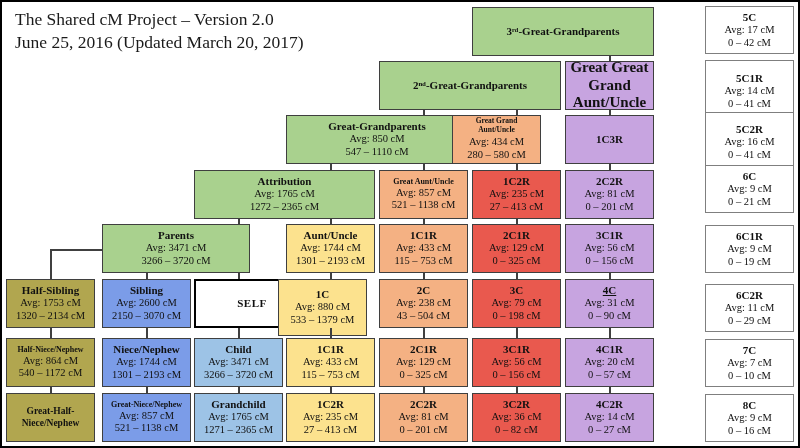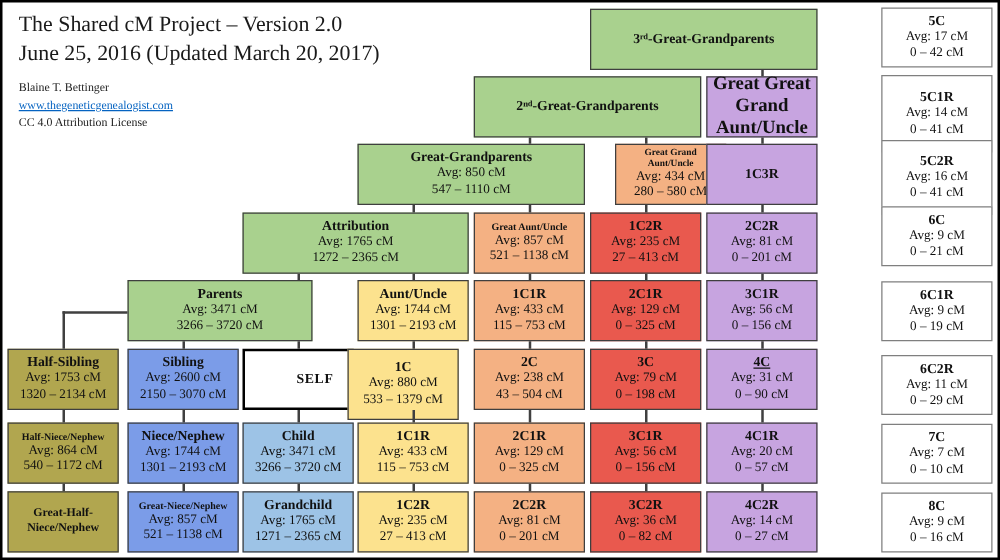--- a/index.html
+++ b/index.html
@@ -31,43 +31,38 @@
 </style>
 </head>
 <body>
 
 <div class="stage">
   <div class="hdr">
     <div class="t">
       <div>The Shared cM Project – Version 2.0</div>
       <div>June 25, 2016 (Updated March 20, 2017)</div>
     </div>
-    <div class="credits">
-      <div>Blaine T. Bettinger</div>
-      <div><a>www.thegeneticgenealogist.com</a></div>
-      <div>CC 4.0 Attribution License</div>
-    </div>
   </div>
   <div id="tree-layer">
       <div class="box" style="left: 470px; top: 5px; width: 182px; height: 49px; background: rgb(169, 209, 142);">
         <div class="bt" style="font-size: 11px;">3ʳᵈ-Great-Grandparents</div>
       </div>
       <div class="box" style="left: 377px; top: 59px; width: 182px; height: 49px; background: rgb(169, 209, 142);">
         <div class="bt" style="font-size: 11px;">2ⁿᵈ-Great-Grandparents</div>
       </div>
       <div class="box" style="left: 563px; top: 59px; width: 89px; height: 49px; background: rgb(199, 164, 224);">
         <div class="bt" style="font-size: 15px;">Great Great
 Grand Aunt/Uncle</div>
       </div>
       <div class="box" style="left: 284px; top: 113px; width: 182px; height: 49px; background: rgb(169, 209, 142);">
         <div class="bt" style="font-size: 11px;">Great-Grandparents</div>
         <div class="bs">Avg: 850 cM</div>
         <div class="bs">547 – 1110 cM</div>
       </div>
-      <div class="box" style="left: 490px; top: 113px; width: 89px; height: 49px; background: rgb(244, 177, 131);">
+      <div class="box" style="left: 450px; top: 113px; width: 89px; height: 49px; background: rgb(244, 177, 131); justify-content: space-between;">
         <div class="bt" style="font-size: 7.5px;">Great Grand
 Aunt/Uncle</div>
         <div class="bs">Avg: 434 cM</div>
         <div class="bs">280 – 580 cM</div>
       </div>
       <div class="box" style="left: 563px; top: 113px; width: 89px; height: 49px; background: rgb(199, 164, 224);">
         <div class="bt" style="font-size: 11px;">1C3R</div>
       </div>
       <div class="box" style="left: 192px; top: 168px; width: 181px; height: 49px; background: rgb(169, 209, 142);">
         <div class="bt" style="font-size: 11px;">Attribution</div>

